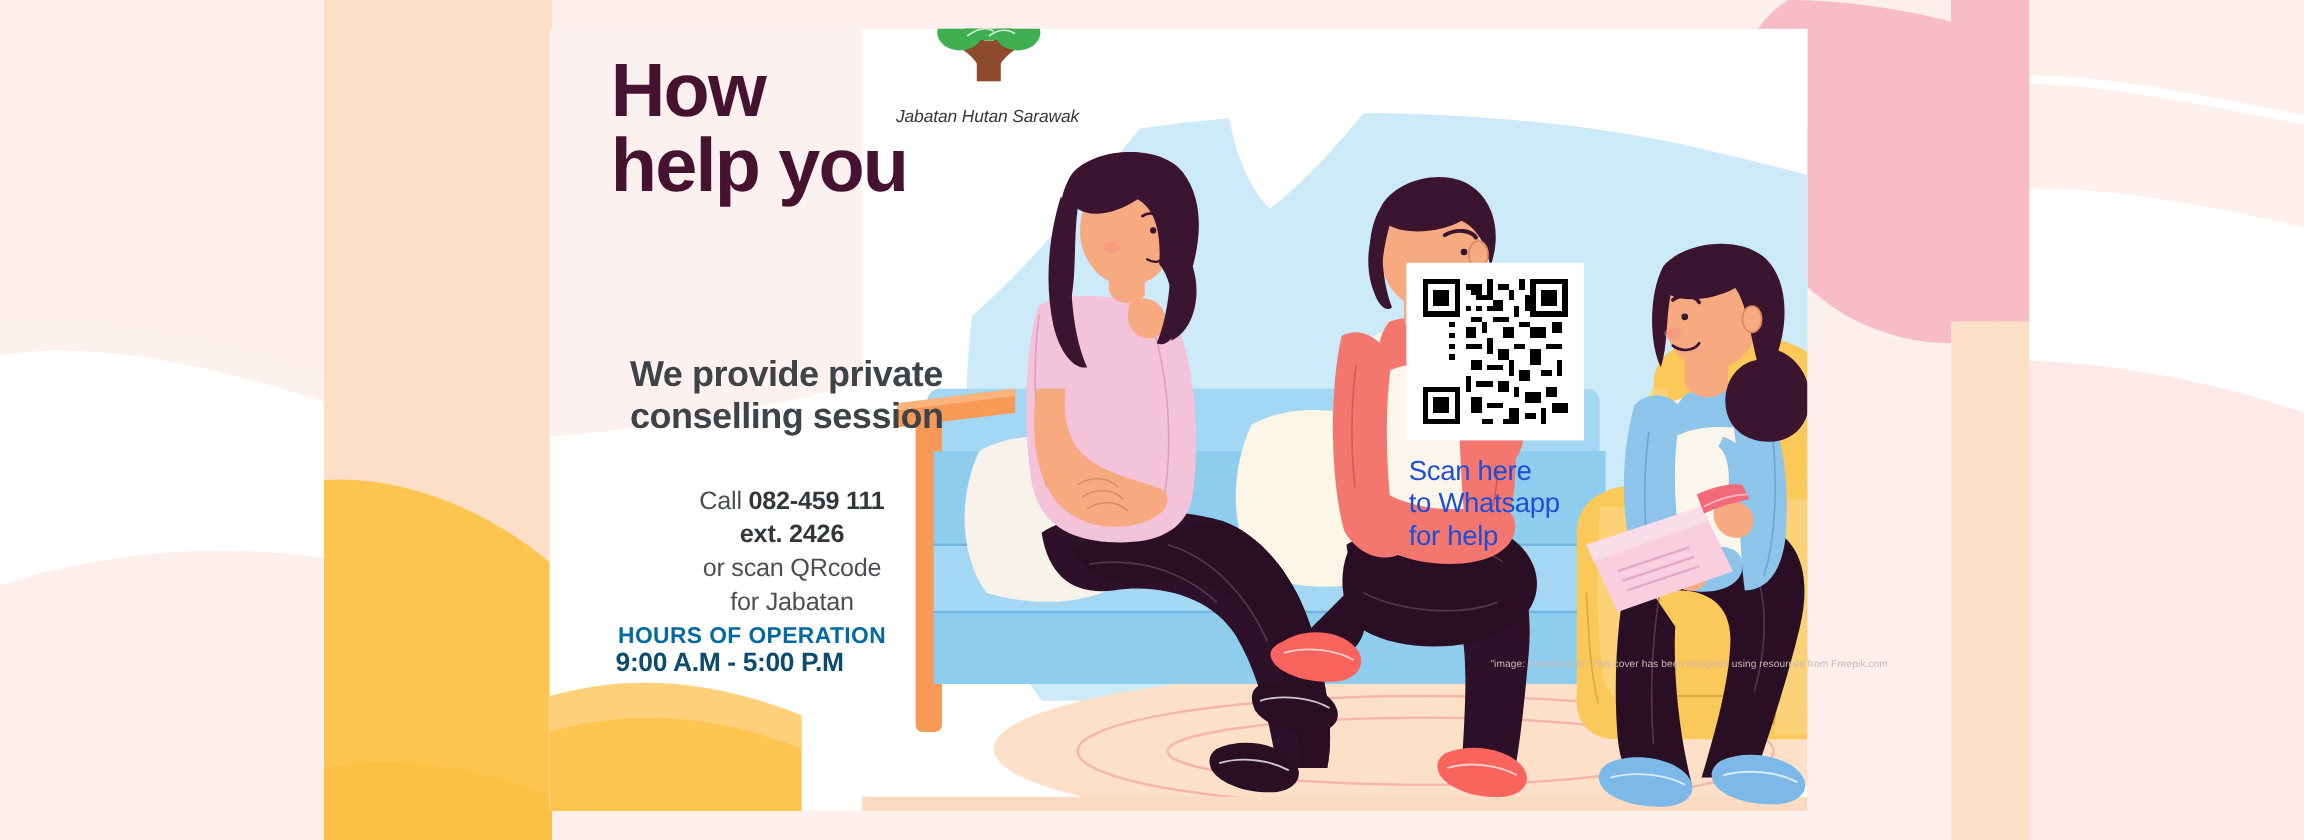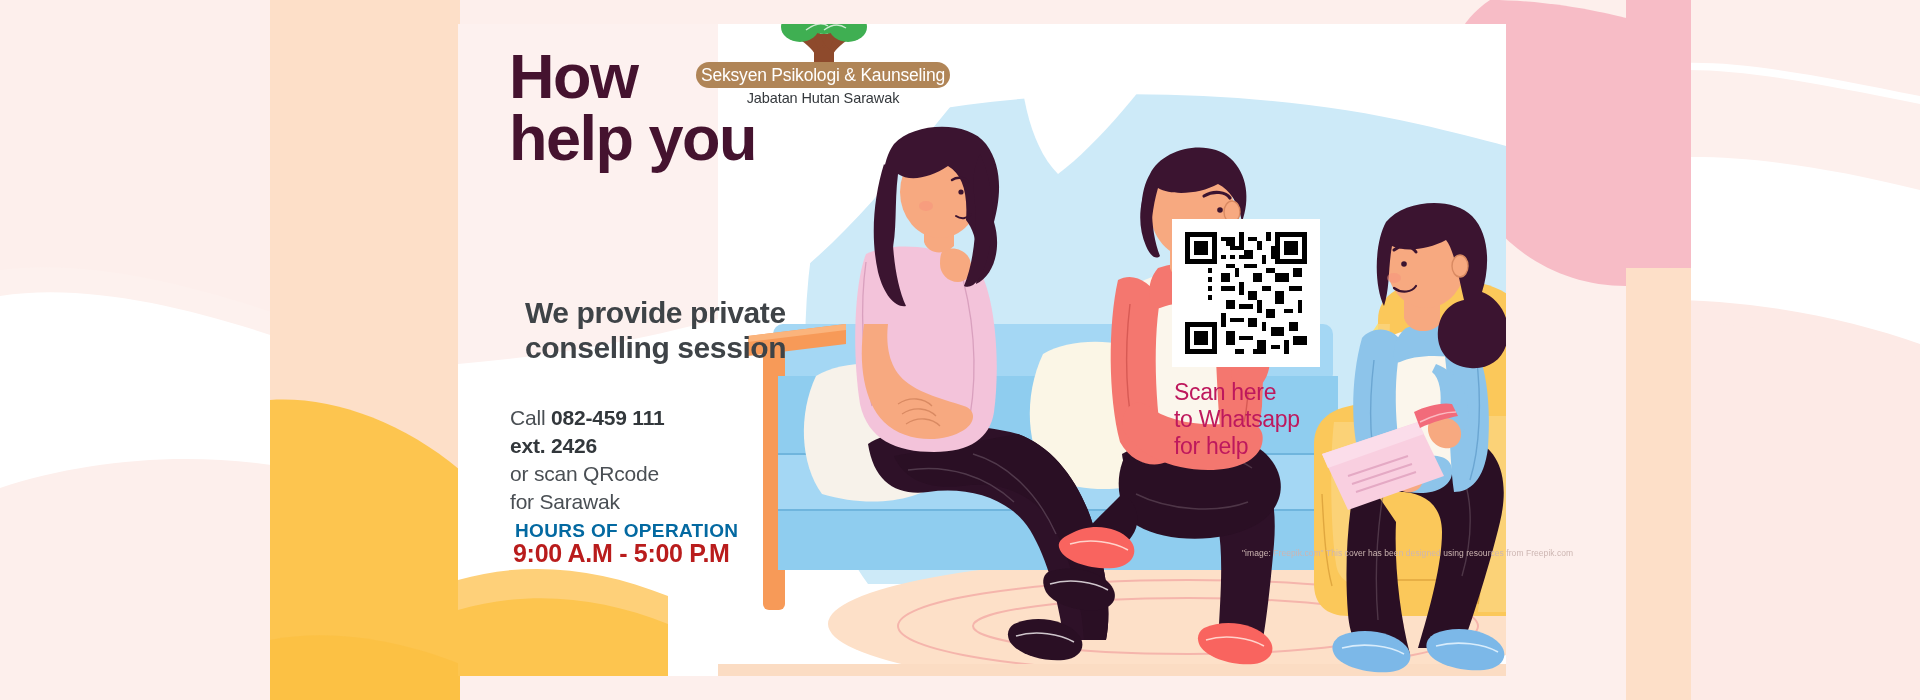--- a/index.html
+++ b/index.html
@@ -32,45 +32,45 @@
   .headline span{display:block;}
   .subhead{
     position:absolute;left:51px;top:272px;width:310px;
     font-size:30px;line-height:1.15;font-weight:bold;color:#3e4347;
     letter-spacing:-0.4px;
     margin-left:16px;
   }
   .subhead span{display:block;}
   .calls{
     position:absolute;left:52px;top:380px;width:300px;
-    font-size:21px;line-height:1.33;color:#4a4f54;letter-spacing:-0.2px;
+    font-size:21px;line-height:1.33;color:#4a4f54;letter-spacing:-0.2px;text-align:center;
   }
   .calls .b{font-weight:bold;color:#32373b;}
   .calls span.l{display:block;}
   .hours-label{
     position:absolute;left:57px;top:496px;
     font-size:19px;font-weight:bold;letter-spacing:0.35px;color:#0369a1;
   }
   .hours-value{
     position:absolute;left:55px;top:515px;
-    font-size:25px;font-weight:bold;letter-spacing:-0.3px;color:#b91c1c;
+    font-size:22px;font-weight:bold;letter-spacing:-0.3px;color:#0c4a6e;
   }
 
   
   .logo{position:absolute;left:238px;top:-16px;width:320px;height:140px;}
   .logo-svg{position:absolute;left:0;top:0;}
   .logo-pill{
     position:absolute;left:0px;top:54px;width:254px;height:26px;
     background:#b08557;border-radius:13px;
     display:flex;align-items:center;justify-content:center;
   }
   .logo-pill span{font-size:17.5px;color:#ffffff;letter-spacing:-0.2px;}
   .logo-sub{
     position:absolute;left:0px;top:82px;width:254px;text-align:center;
-    font-size:14.5px;color:#34383c;letter-spacing:-0.1px;
+    font-size:14.5px;color:#34383c;letter-spacing:-0.1px;font-style:italic;
   }
 
   
   .illus{position:absolute;left:260px;top:0px;width:908px;height:652px;overflow:hidden;}
   .illus-svg{position:absolute;left:0;top:0;}
 
   
   .questions{
     position:absolute;left:496px;top:125px;
     font-size:29px;line-height:1.22;color:#43152f;letter-spacing:-0.3px;
@@ -79,21 +79,21 @@
 
   
   .qr-panel{position:absolute;left:714px;top:195px;width:160px;height:300px;}
   .qr-box{
     position:absolute;left:0;top:0;width:148px;height:148px;
     background:#ffffff;padding:0;
   }
   .qr-svg{position:absolute;left:9px;top:9px;}
   .scan-text{
     position:absolute;left:2px;top:160px;width:160px;
-    font-size:23px;line-height:1.17;color:#be185d;letter-spacing:-0.3px;
+    font-size:23px;line-height:1.17;color:#1d4ed8;letter-spacing:-0.3px;
   }
   .scan-text span{display:block;}
 
   
   .credit{
     position:absolute;left:1242px;top:548px;
     font-size:8.5px;color:#cdb6b2;letter-spacing:0.05px;
     font-family:"Liberation Sans", sans-serif;
   }
 </style>
@@ -334,21 +334,21 @@
 
       <div class="subhead">
         <span>We provide private</span>
         <span>conselling session</span>
       </div>
 
       <div class="calls">
         <span class="l"><span>Call </span><span class="b">082-459 111</span></span>
         <span class="l b">ext. 2426</span>
         <span class="l">or scan QRcode</span>
-        <span class="l">for Sarawak</span>
+        <span class="l">for Jabatan</span>
       </div>
 
       <div class="hours-label">HOURS OF OPERATION</div>
       <div class="hours-value">9:00 A.M - 5:00 P.M</div>
     </div>
 
     <div class="logo">
       <svg class="logo-svg" width="254" height="60" viewBox="0 0 254 60">
 
         <rect x="118" y="26" width="20" height="34" fill="#8e4a2c"></rect>
@@ -357,23 +357,20 @@
         <path d="M128,40 C136,28 146,22 156,20 C160,20 162,24 158,28 C148,34 140,40 136,48 Z" fill="#8e4a2c"></path>
         <path d="M128,36 C124,24 120,16 114,10 C110,6 106,10 108,16 C114,24 120,32 122,42 Z" fill="#8e4a2c"></path>
         <path d="M128,36 C132,24 136,16 142,10 C146,6 150,10 148,16 C142,24 136,32 134,42 Z" fill="#8e4a2c"></path>
 
         <ellipse cx="128" cy="9" rx="21" ry="17" fill="#3faf52"></ellipse>
         <ellipse cx="104" cy="19" rx="19" ry="15" fill="#3faf52"></ellipse>
         <ellipse cx="152" cy="19" rx="19" ry="15" fill="#3faf52"></ellipse>
         <path d="M110,22 C118,16 126,14 132,18" fill="none" stroke="#ffffff" stroke-width="1.4" opacity=".75"></path>
         <path d="M128,22 C136,16 144,16 150,20" fill="none" stroke="#ffffff" stroke-width="1.4" opacity=".75"></path>
       </svg>
-      <div class="logo-pill">
-        <span>Seksyen Psikologi &amp; Kaunseling</span>
-      </div>
       <div class="logo-sub">Jabatan Hutan Sarawak</div>
     </div>
 
 
     <div class="qr-panel">
       <div class="qr-box">
         <svg class="qr-svg" width="130" height="130" viewBox="0 0 29 29" shape-rendering="crispEdges">
           <rect width="29" height="29" fill="#ffffff"></rect>
           <g fill="#000000">
 

